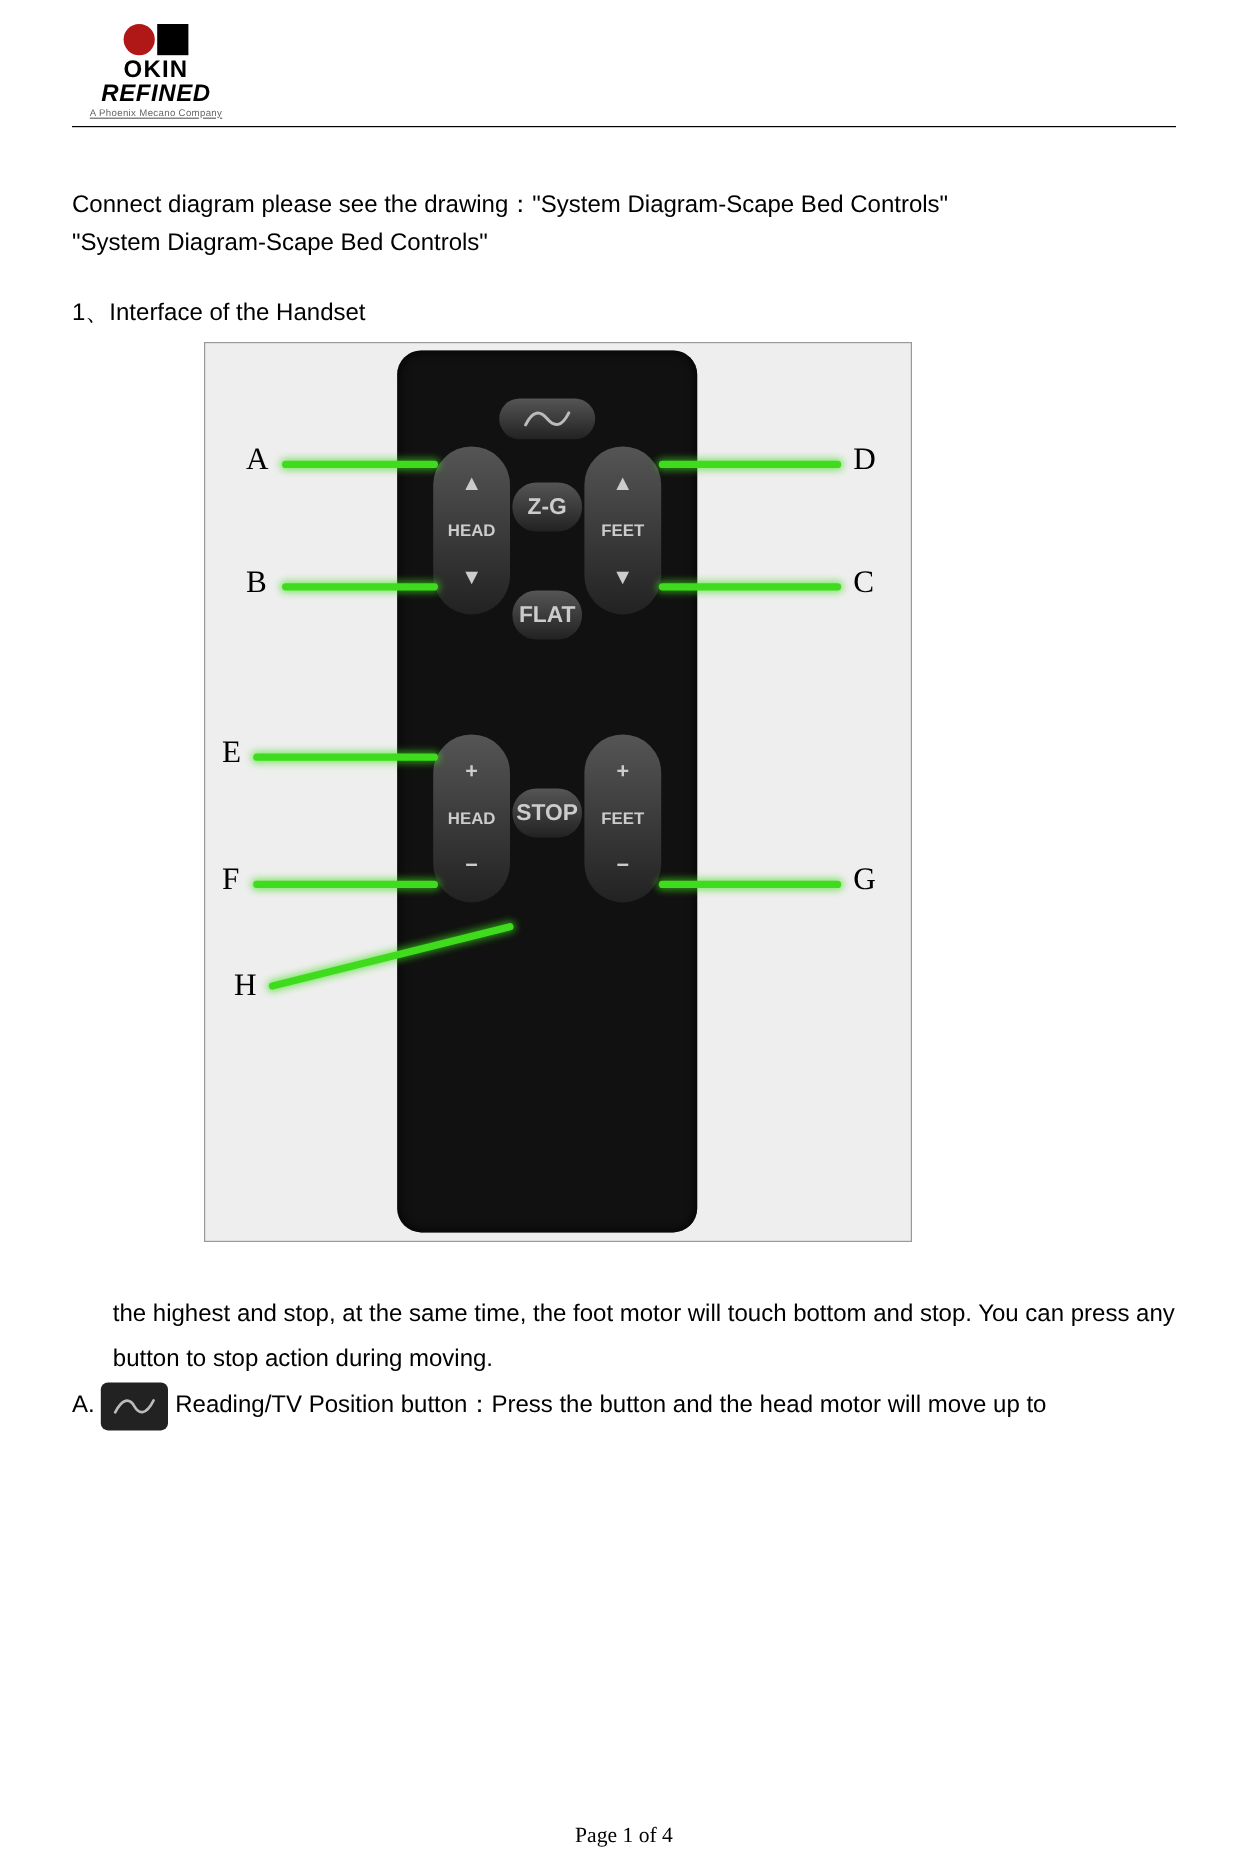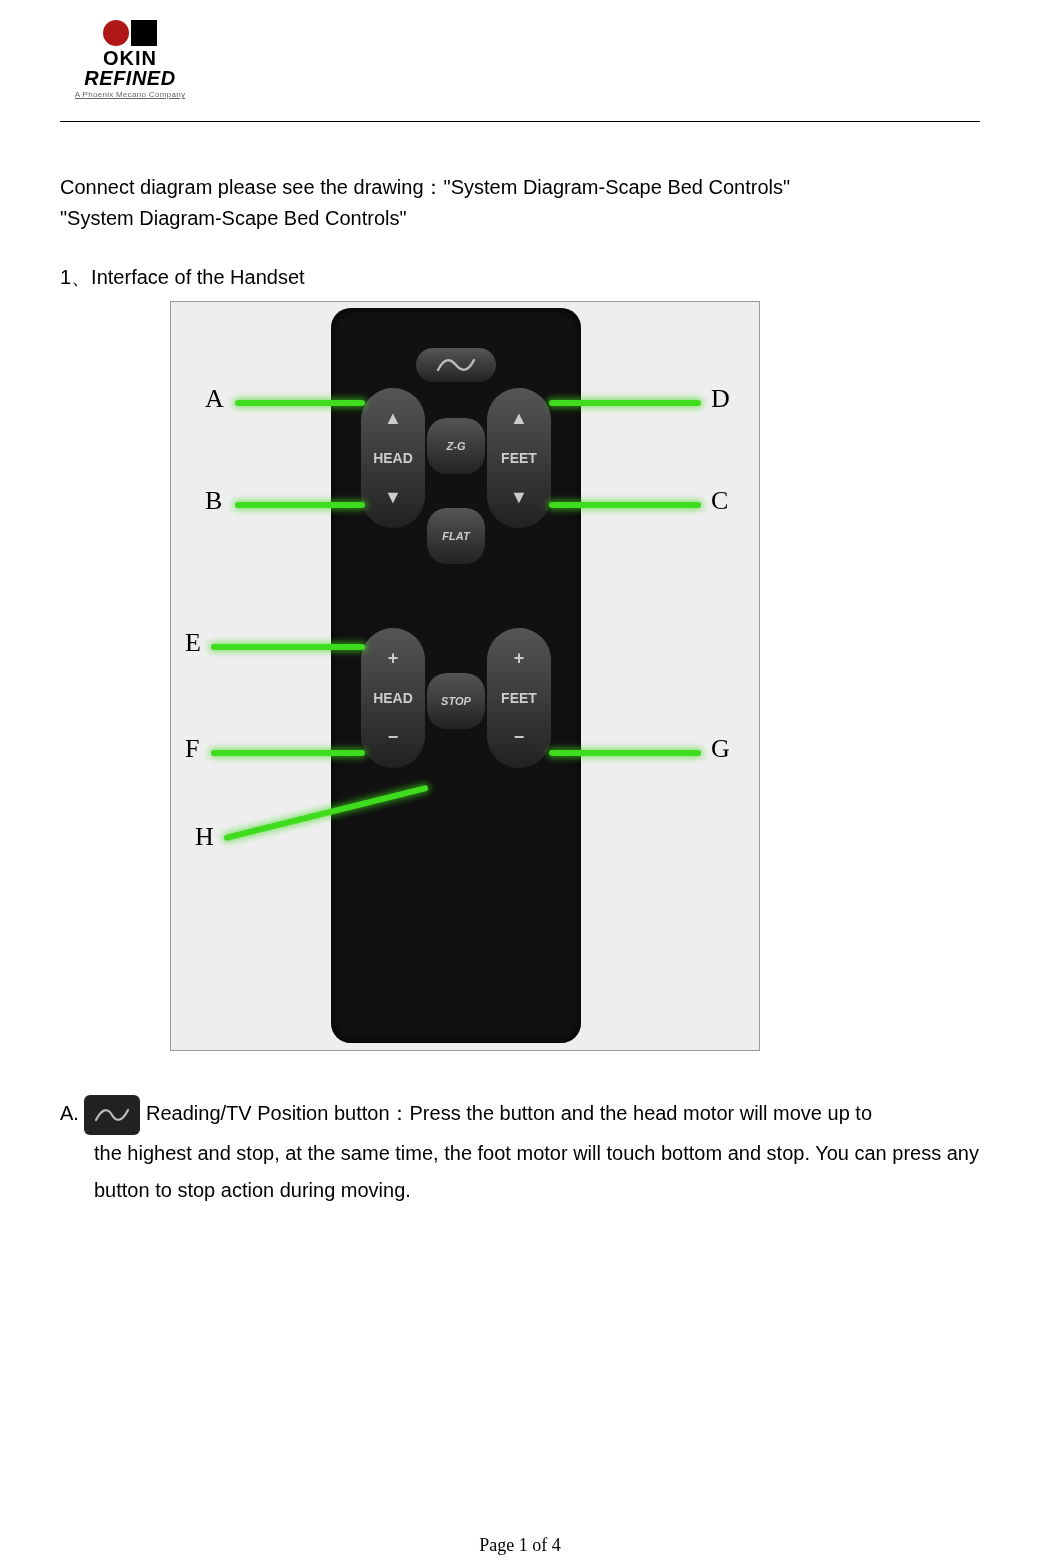--- a/index.html
+++ b/index.html
@@ -14,21 +14,21 @@
     width: 1040px;
     height: 1560px;
     position: relative;
     padding: 20px 60px 30px 60px;
   }
   .header-row {
     display: flex;
     align-items: center;
     justify-content: space-between;
     border-bottom: 1.5px solid #000;
-    padding-bottom: 22px;
+    padding-bottom: 6px;
     margin-bottom: 50px;
   }
   .logo-block {
     display: flex;
     flex-direction: column;
     align-items: center;
     width: 140px;
   }
   .logo-top {
     display: flex;
@@ -116,30 +116,29 @@
     padding: 10px 0;
   }
   .pill.head1 { left: 30px;  top: 80px;  height: 140px; }
   .pill.feet1 { left: 156px; top: 80px;  height: 140px; }
   .pill.head2 { left: 30px;  top: 320px; height: 140px; }
   .pill.feet2 { left: 156px; top: 320px; height: 140px; }
   .pill .arrow { font-size: 18px; }
   .round-btn {
     position: absolute;
     width: 58px;
-    height: 56px;
+    height: 41px;
     border-radius: 20px;
     background: linear-gradient(#555,#222);
     color: #ccc;
-    font-size: 11px;
+    font-size: 19px;
     font-weight: 700;
     display: flex;
     align-items: center;
     justify-content: center;
-    font-style: italic;
   }
   .zg   { left: 96px; top: 110px; }
   .flat { left: 96px; top: 175px; margin-top: 25px; }
   .stop { left: 96px; top: 365px; }
   .wave-btn {
     position: absolute;
     left: 85px; top: 40px;
     width: 80px; height: 34px;
     border-radius: 17px;
     background: linear-gradient(#555,#222);
@@ -155,21 +154,21 @@
     border-radius: 3px;
   }
   .callout-label {
     position: absolute;
     font-family: "Times New Roman", serif;
     font-size: 26px;
   }
 
   .footer {
     position: absolute;
-    bottom: 4px;
+    bottom: 20px;
     left: 0;
     width: 100%;
     text-align: center;
     font-family: SimSun, "Times New Roman", serif;
     font-size: 18px;
   }
 
   .inline-thumb {
     display: inline-block;
     width: 56px;
@@ -253,25 +252,25 @@
     <span class="callout-label" style="left:14px;  top:326px;">E</span>
     <span class="callout-label" style="left:14px;  top:432px;">F</span>
     <span class="callout-label" style="left:24px;  top:520px;">H</span>
     <span class="callout-label" style="left:540px; top:82px;">D</span>
     <span class="callout-label" style="left:540px; top:184px;">C</span>
     <span class="callout-label" style="left:540px; top:432px;">G</span>
   </div>
 
   <div class="gap" style="height:18px;"></div>
 
+  <div class="body-text" style="line-height:1.85; padding-left:34px;">the highest and stop, at the same time, the foot motor will touch bottom and stop. You can press any button to stop action during moving.</div>
   <div class="body-text" style="line-height:2.0;">
     <span>A.</span>
     <span class="inline-thumb">
       <svg viewBox="0 0 36 18">
           <path d="M2 14 C 8 2, 14 2, 18 9 C 22 16, 28 16, 34 4" stroke="#bbb" stroke-width="2.2" fill="none" stroke-linecap="round"></path>
         </svg>
     </span>
     <span>Reading/TV Position button：Press the button and the head motor will move up to</span>
   </div>
-  <div class="body-text" style="line-height:1.85; padding-left:34px;">the highest and stop, at the same time, the foot motor will touch bottom and stop. You can press any button to stop action during moving.</div>
 
   <div class="footer">Page 1 of 4</div>
 </div>
 
 </body></html>

